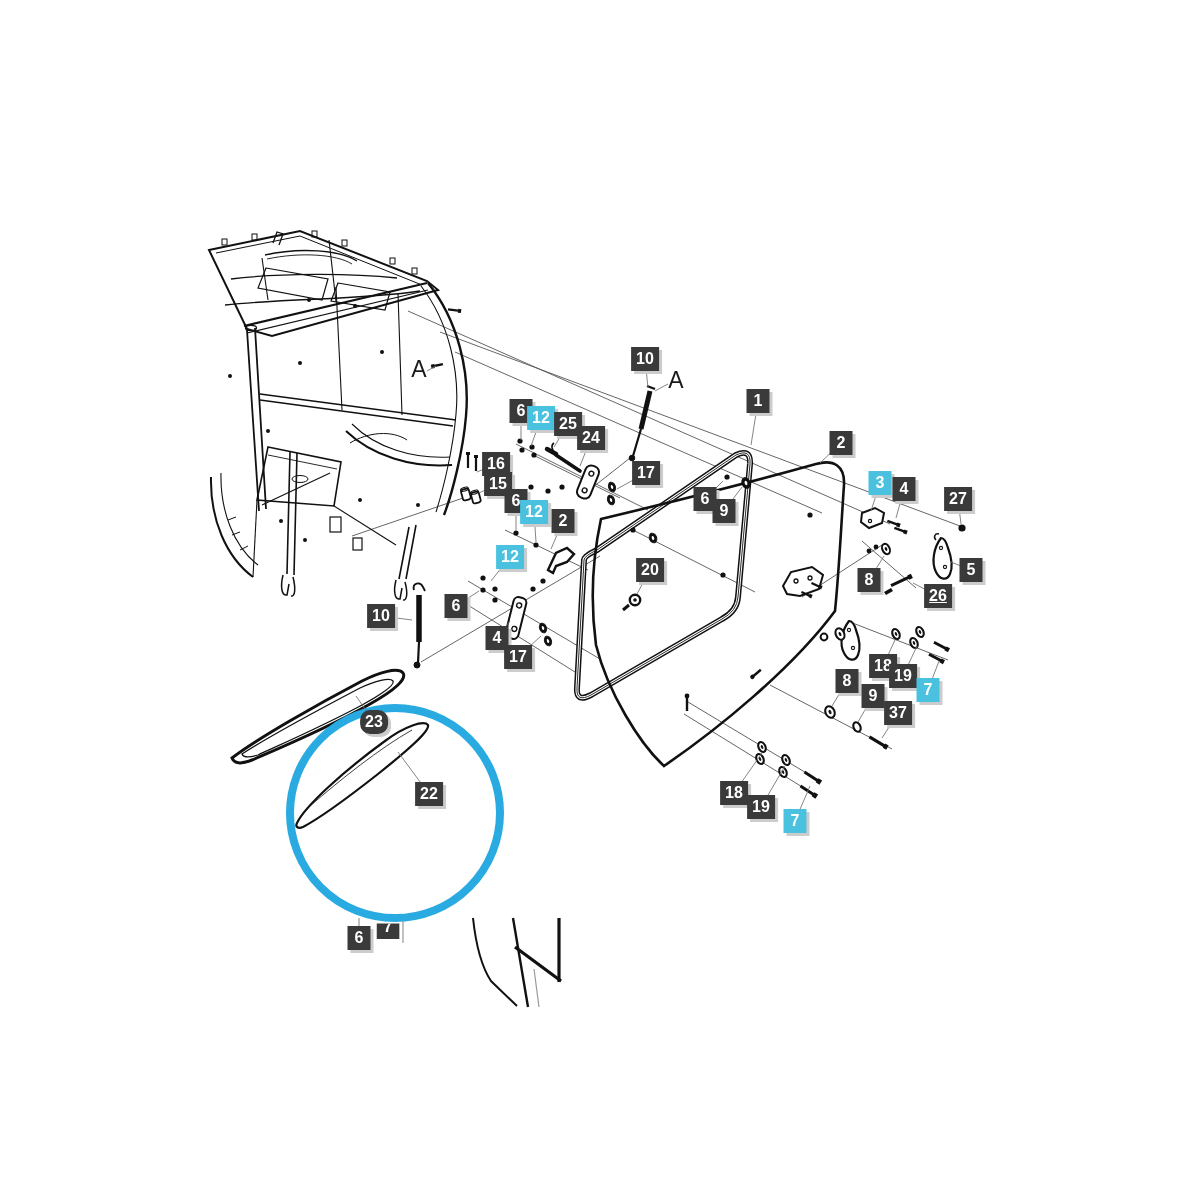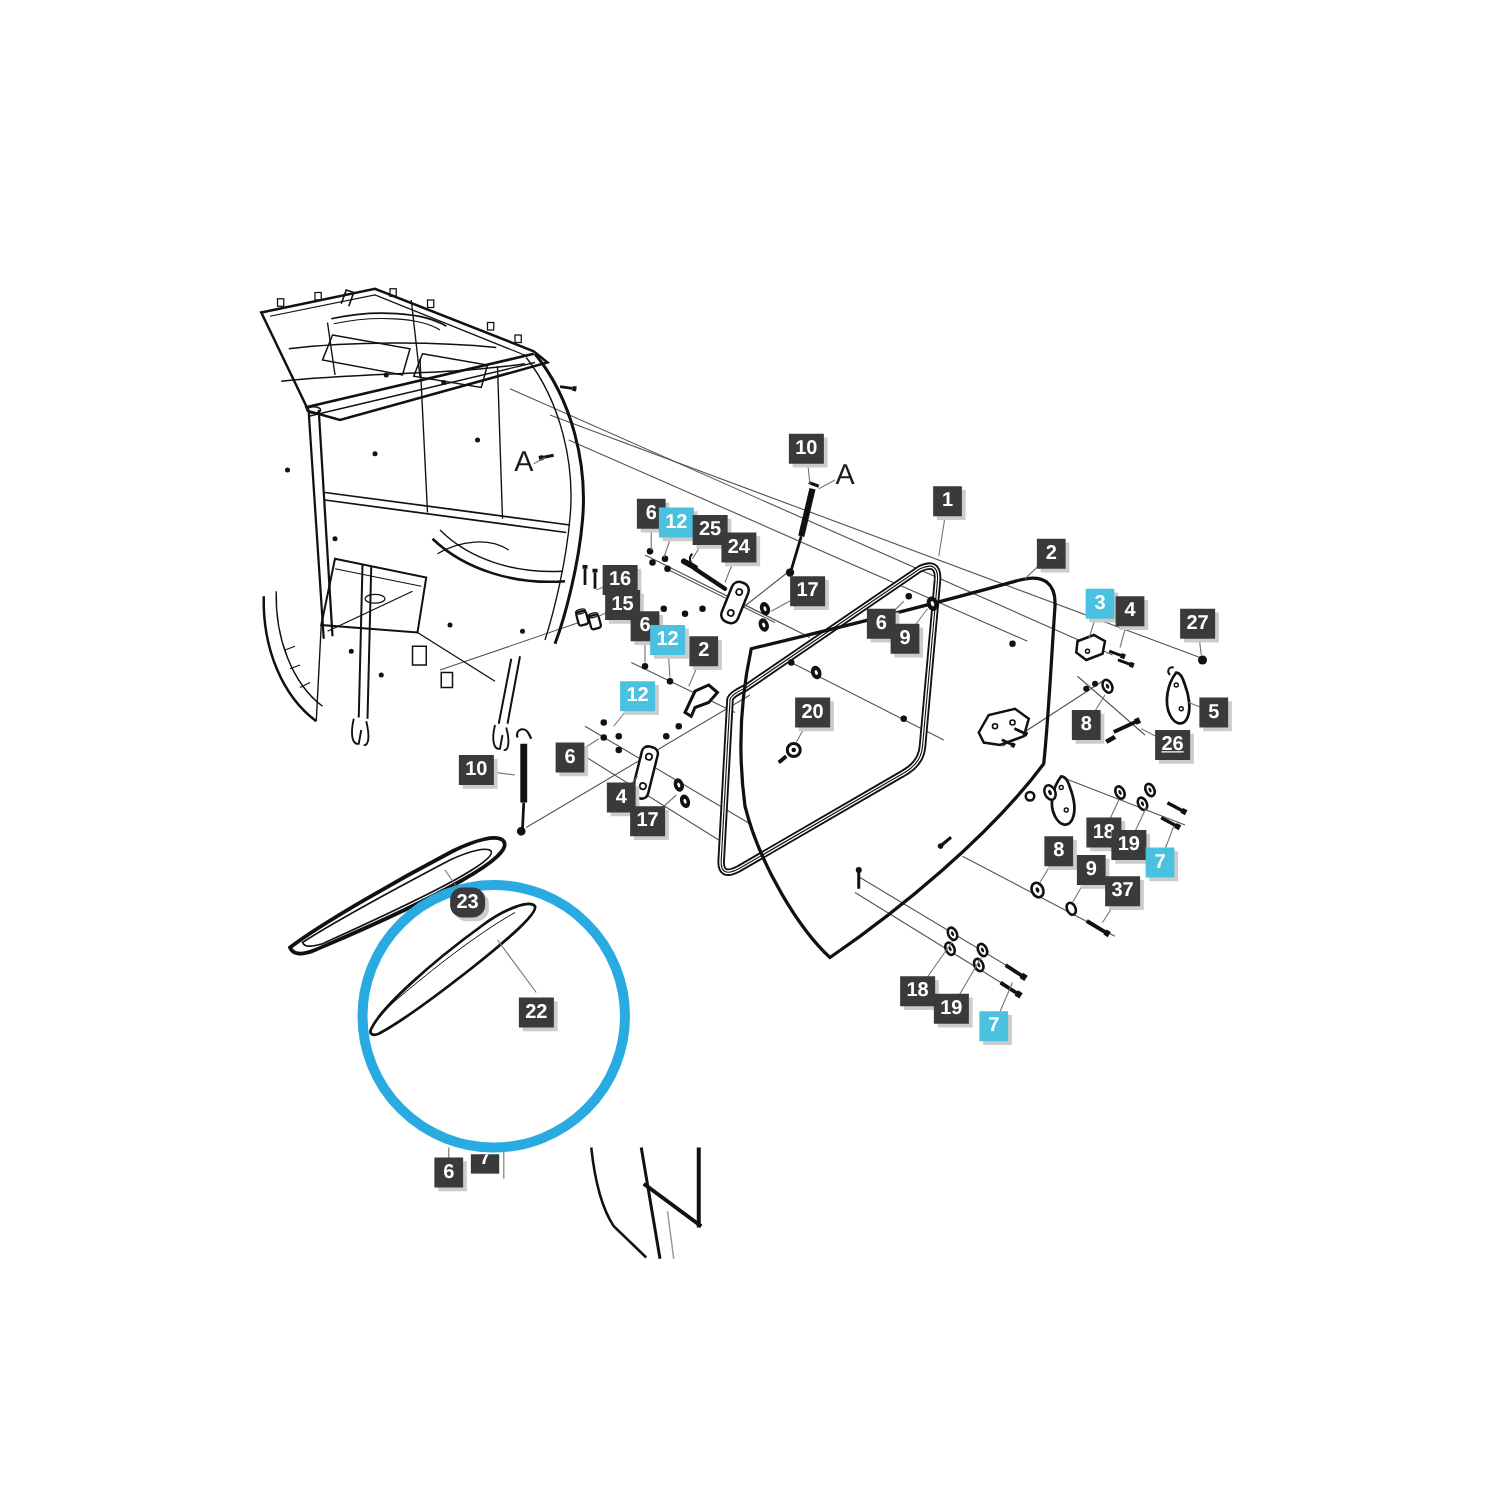--- a/index.html
+++ b/index.html
@@ -449,19 +449,19 @@
       <div class="callout" style="left: 883px; top: 666px;">18</div>
       <div class="callout" style="left: 903px; top: 676px;">19</div>
       <div class="callout cyan" style="left: 928px; top: 690px;">7</div>
       <div class="callout" style="left: 847px; top: 681px;">8</div>
       <div class="callout" style="left: 873px; top: 696px;">9</div>
       <div class="callout" style="left: 898px; top: 713px;">37</div>
       <div class="callout" style="left: 734px; top: 793px;">18</div>
       <div class="callout" style="left: 761px; top: 807px;">19</div>
       <div class="callout cyan" style="left: 795px; top: 821px;">7</div>
       <div class="callout" style="left: 374px; top: 722px; border-radius: 10px;">23</div>
-      <div class="callout" style="left: 429px; top: 794px; margin-top: 16px;">22</div>
+      <div class="callout" style="left: 429px; top: 794px;">22</div>
       <div class="callout" style="left: 359px; top: 938px;">6</div>
       <div class="callout" style="left: 388px; top: 927px; clip-path: inset(35% 0px 0px);">7</div>
       <div class="viewletter" style="left: 419px; top: 369px;">A</div>
       <div class="viewletter" style="left: 676px; top: 380px;">A</div>
     </div>
 </div>
 
 </body></html>

